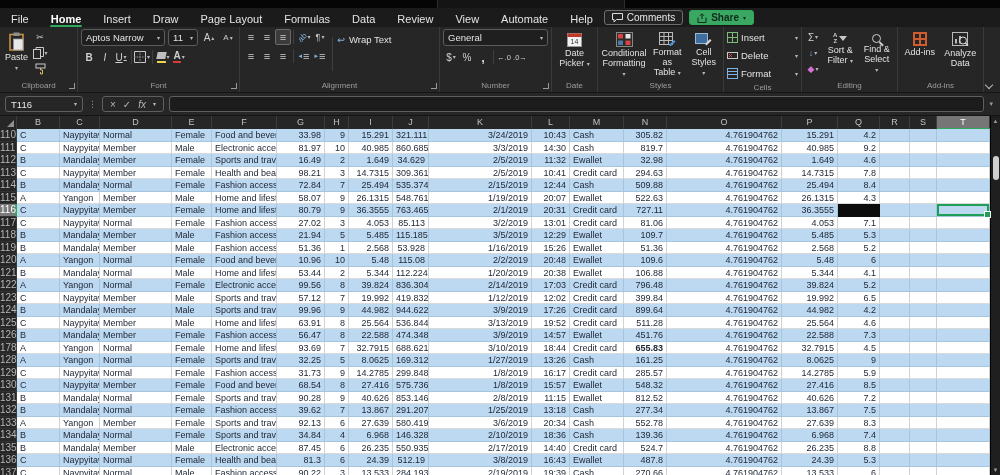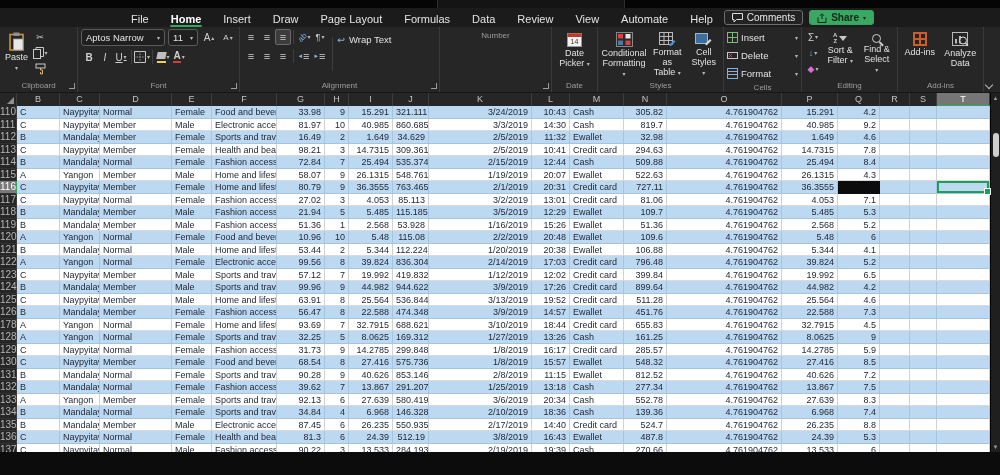--- a/index.html
+++ b/index.html
@@ -2,21 +2,21 @@
 <html><head>
 <meta charset="utf-8">
 <style>
   *{margin:0;padding:0;box-sizing:border-box;font-family:"Liberation Sans","DejaVu Sans",sans-serif;}
   html,body{background:#000;}
   .app{position:relative;width:1000px;height:475px;background:#0c0c0c;overflow:hidden;}
   
   .titlebar{height:8px;background:#050505;position:relative;}
   .search-remnant{position:absolute;left:437px;top:0;width:188px;height:8px;background:#141414;border-left:1px solid #2e2e2e;border-right:1px solid #2e2e2e;}
   
-  .tabrow{height:19px;background:#1b1b1b;display:flex;align-items:stretch;justify-content:center;}
+  .tabrow{height:19px;background:#1b1b1b;display:flex;align-items:stretch;justify-content:flex-start;}
   .tabs{display:flex;align-items:stretch;}
   .tab{color:#e4e4e4;font-size:11px;padding:2px 11px 0;display:flex;align-items:center;cursor:default;position:relative;}
   .tab.active{color:#fff;font-weight:bold;}
   .tab.active::after{content:"";position:absolute;left:10px;right:10px;bottom:0;height:2.5px;background:#2ea85c;border-radius:2px;}
   .tabrow-right{display:flex;align-items:center;gap:6px;padding-right:6px;}
   .pillbtn{display:flex;align-items:center;gap:4px;height:15px;padding:0 7px;font-size:10px;border-radius:3px;border:1px solid #6e6e6e;background:#222;color:#e8e8e8;}
   .sharebtn{border:1px solid #2ea85c;background:#3aa763;color:#0d2b18;font-weight:bold;}
   .dd{font-size:6px;color:#b9b9b9;line-height:1;}
   .sharebtn .dd{color:#0d2b18;}
   
@@ -270,20 +270,45 @@
             </div>
         </div>
       </div>
       <div class="rlabel">
           <span>Alignment</span>
         </div>
       <span class="launcher"></span>
     </div>
 
     <div class="rgroup" style="width:112px">
+      <div class="rbody" style="flex-direction:column;gap:3px;align-items:stretch;">
+        <div class="combo">
+            <span>General</span>
+            <span class="dd">▾</span>
+          </div>
+        <div style="display:flex;align-items:center;">
+          <div class="mini">
+              <span>$</span>
+              <span class="dd">▾</span>
+            </div>
+          <div class="mini">
+              <span>%</span>
+            </div>
+          <div class="mini">
+              <span class="big-comma">,</span>
+            </div>
+          <span class="sep-sm"></span>
+          <div class="mini">
+              <span class="dec">←.0</span>
+            </div>
+          <div class="mini">
+              <span class="dec">.0→</span>
+            </div>
+        </div>
+      </div>
       <div class="rlabel">
           <span>Number</span>
         </div>
       <span class="launcher"></span>
     </div>
 
     <div class="rgroup" style="width:46px">
       <div class="rbody" style="justify-content:center;">
         <div class="bigbtn">
           <svg width="15" height="15" viewBox="0 0 15 15">
@@ -420,20 +445,35 @@
       <div class="rlabel">
           <span>Add-ins</span>
         </div>
     </div>
 
     <div class="chevcol">
         <span class="chev"></span>
       </div>
   </div>
 
+  <div class="formula-row">
+    <div class="namebox">
+        <span>T116</span>
+        <span class="dd">▾</span>
+      </div>
+    <span class="vdots">⋮</span>
+    <div class="fbtns">
+      <span>×</span>
+      <span>✓</span>
+      <span class="fx">fx</span>
+      <span class="dd">▾</span>
+    </div>
+    <div class="formula-input"></div>
+    <span class="fb-expand">▾</span>
+  </div>
 
   <div class="grid" id="grid">
       <div class="ghead">
         <div class="corner"></div>
         <div class="colhdr" style="width: 43px;">B</div>
         <div class="colhdr" style="width: 40px;">C</div>
         <div class="colhdr" style="width: 72px;">D</div>
         <div class="colhdr" style="width: 40px;">E</div>
         <div class="colhdr" style="width: 65px;">F</div>
         <div class="colhdr" style="width: 48px;">G</div>
@@ -832,21 +872,21 @@
         <div class="cell a-l" style="width: 72px;">Normal</div>
         <div class="cell a-l" style="width: 40px;">Female</div>
         <div class="cell a-l" style="width: 65px;">Home and lifestyle</div>
         <div class="cell a-r" style="width: 48px;">93.69</div>
         <div class="cell a-r" style="width: 24px;">7</div>
         <div class="cell a-r" style="width: 44px;">32.7915</div>
         <div class="cell a-r" style="width: 36px;">688.6215</div>
         <div class="cell a-r" style="width: 103px;">3/10/2019</div>
         <div class="cell a-r" style="width: 38px;">18:44</div>
         <div class="cell a-l" style="width: 54px;">Credit card</div>
-        <div class="cell a-r" style="width: 43px;">655.83</div>
+        <div class="cell a-r" style="width: 43px; font-weight: bold;">655.83</div>
         <div class="cell a-r" style="width: 115px;">4.761904762</div>
         <div class="cell a-r" style="width: 56px;">32.7915</div>
         <div class="cell a-r" style="width: 42px;">4.5</div>
         <div class="cell a-l" style="width: 30px;"></div>
         <div class="cell a-l" style="width: 27px;"></div>
         <div class="cell a-l" style="width: 53px;"></div>
       </div>
       <div class="grow band">
         <div class="rowhdr">128</div>
         <div class="cell a-l" style="width: 43px;">A</div>

